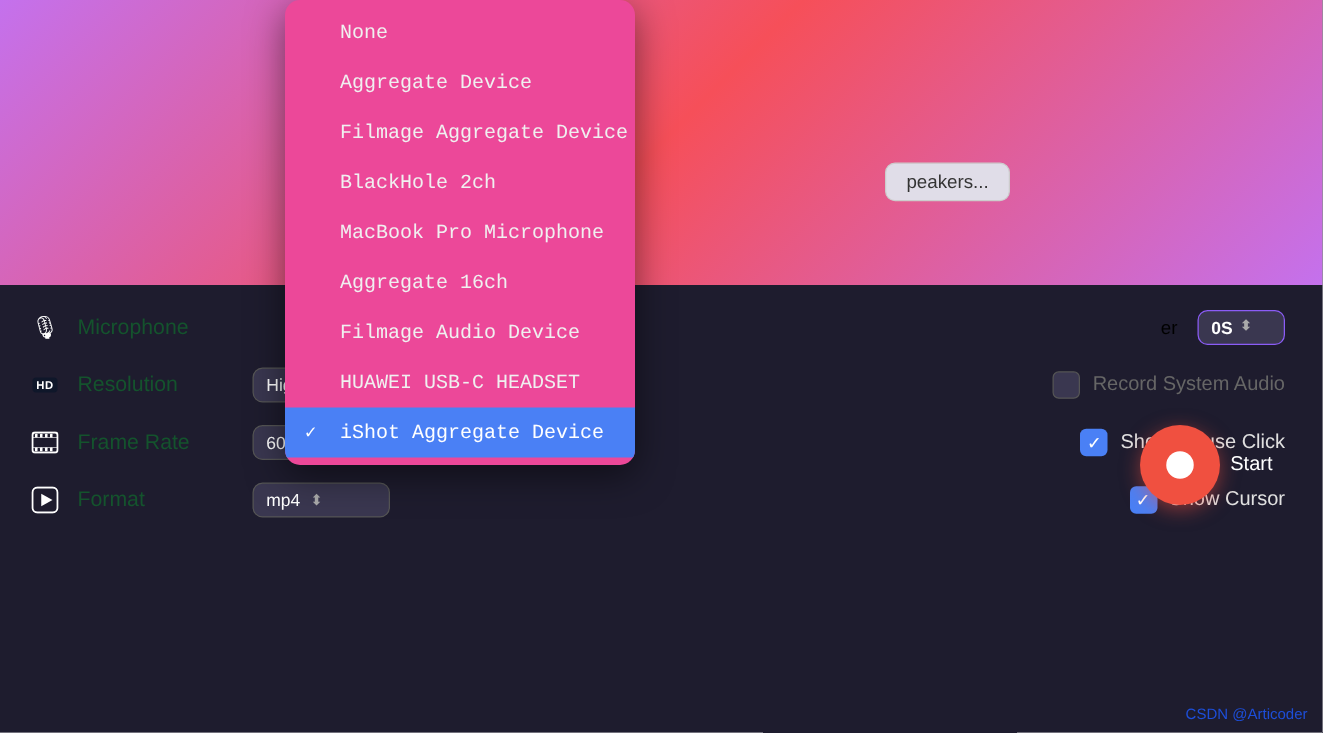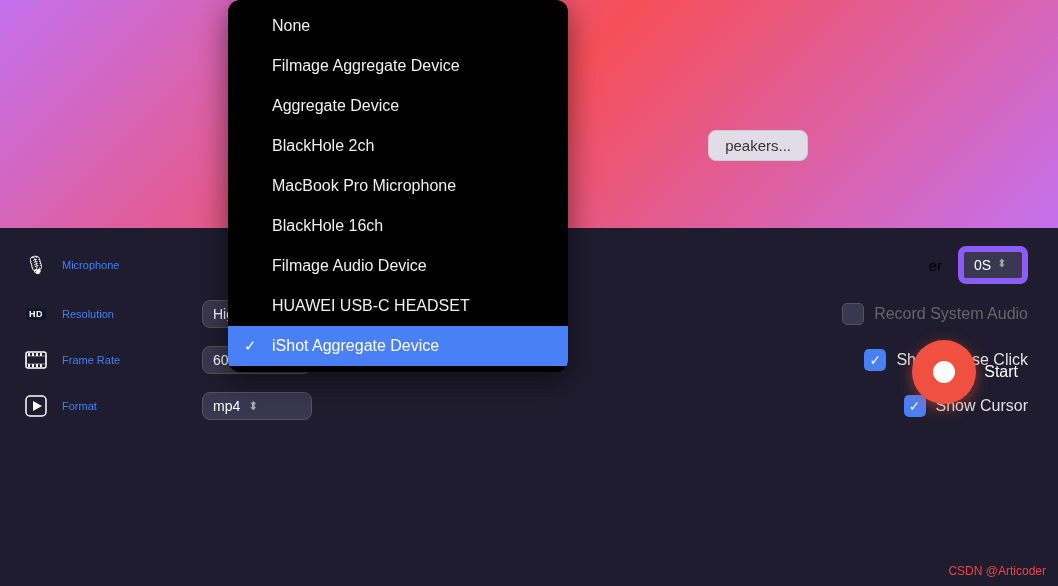--- a/index.html
+++ b/index.html
@@ -52,22 +52,22 @@
       height: 32px;
       display: flex;
       align-items: center;
       justify-content: center;
       color: white;
       font-size: 18px;
       flex-shrink: 0;
     }
 
     .row-label {
-      color: #3b82f6;
-      font-size: 11px;
+      color: #14532d;
+      font-size: 17px;
       font-weight: 500;
       width: 130px;
       flex-shrink: 0;
     }
 
     .select-control {
       background: #3a3750;
       border: 1px solid #555;
       border-radius: 8px;
       color: white;
@@ -99,30 +99,31 @@
       border: 1px solid #555;
     }
     .checkmark {
       color: white;
       font-size: 14px;
     }
 
     
     .timer-select {
       background: #3a3750;
-      border: 6px solid #8b5cf6;
+      border: 1px solid #8b5cf6;
       border-radius: 8px;
       color: white;
       font-size: 14px;
       padding: 5px 10px;
       cursor: pointer;
       display: flex;
       align-items: flex-start;
       gap: 6px;
       min-width: 70px;
+      font-weight: bold;
     }
 
     
     .start-btn-wrap {
       position: absolute;
       right: 40px;
       top: 340px;
       z-index: 3;
       display: flex;
       flex-direction: row;
@@ -150,27 +151,28 @@
       color: white;
       font-size: 16px;
       font-weight: 500;
     }
 
     
     .dropdown-menu {
       position: absolute;
       top: 0;
       left: 228px;
-      width: 340px;
-      background: #000000;
+      width: 280px;
+      background: #ec4899;
       border-radius: 12px;
       z-index: 10;
       overflow: hidden;
       box-shadow: 0 8px 30px rgba(0,0,0,0.5);
       padding: 6px 0;
+      font-family: Liberation Mono, monospace;
     }
 
     .menu-item {
       padding: 11px 20px 11px 44px;
       font-size: 16px;
       color: #f0f0f0;
       cursor: pointer;
       position: relative;
       white-space: nowrap;
     }
@@ -185,21 +187,21 @@
       transform: translateY(-50%);
       color: white;
       font-size: 15px;
     }
 
     
     .watermark {
       position: absolute;
       bottom: 8px;
       right: 12px;
-      color: #ef4444;
+      color: #1d4ed8;
       font-size: 12px;
       z-index: 3;
     }
 
     
     .hd-badge {
       background: #0f172a;
       color: white;
       font-size: 9px;
       font-weight: bold;
@@ -236,33 +238,33 @@
     <span>peakers...</span>
   </div>
 
 </div>
 
 <div class="dropdown-menu">
   <div class="menu-item">
     <span>None</span>
   </div>
   <div class="menu-item">
+    <span>Aggregate Device</span>
+  </div>
+  <div class="menu-item">
     <span>Filmage Aggregate Device</span>
   </div>
   <div class="menu-item">
-    <span>Aggregate Device</span>
-  </div>
-  <div class="menu-item">
     <span>BlackHole 2ch</span>
   </div>
   <div class="menu-item">
     <span>MacBook Pro Microphone</span>
   </div>
   <div class="menu-item">
-    <span>BlackHole 16ch</span>
+    <span>Aggregate 16ch</span>
   </div>
   <div class="menu-item">
     <span>Filmage Audio Device</span>
   </div>
   <div class="menu-item">
     <span>HUAWEI USB-C HEADSET</span>
   </div>
   <div class="menu-item selected">
     <span class="check-mark">✓</span>
     <span>iShot Aggregate Device</span>

